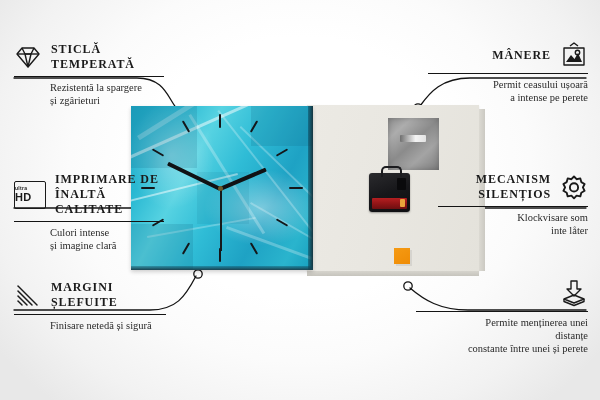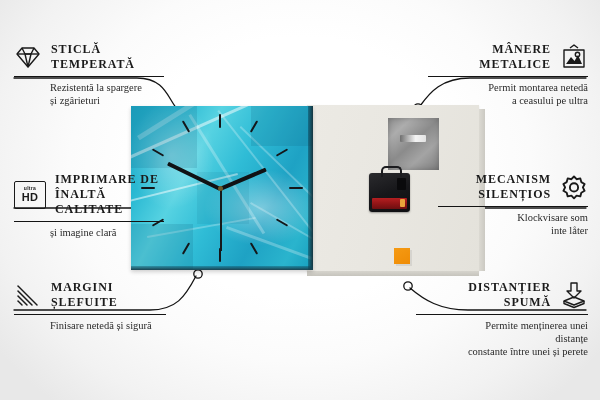--- a/index.html
+++ b/index.html
@@ -121,21 +121,21 @@
   }
   .feat.right .head{justify-content:flex-end;}
   .feat.right .ttl{text-align:right;}
   .feat.right .sub{text-align:right;}
 
   .ico{width:28px;height:27px;flex:0 0 28px;display:block;}
   .ico svg{display:block;}
 
   .hdbox{
     width:30px;height:26px;border:1.4px solid #1a1a1a;border-radius:2px;
-    display:flex;flex-direction:column;align-items:center;justify-content:center;
+    display:flex;flex-direction:column;align-items:flex-start;justify-content:center;
     flex:0 0 30px;line-height:1;
   }
   .hdbox .u{font-family:"Liberation Sans",sans-serif;font-size:5px;font-weight:bold;letter-spacing:.3px;color:#1a1a1a;}
   .hdbox .h{font-family:"Liberation Sans",sans-serif;font-size:11px;font-weight:bold;letter-spacing:.2px;color:#1a1a1a;margin-top:1px;}
 
   
   #f-sticla{left:14px;top:42px;width:150px;}
   #f-hd{left:14px;top:172px;width:150px;}
   #f-margini{left:14px;top:280px;width:152px;}
   #f-manere{right:12px;top:42px;width:160px;}
@@ -254,20 +254,21 @@
         <span class="u">ultra</span>
         <span class="h">HD</span>
       </span>
       <div>
         <div class="ttl">IMPRIMARE DE</div>
         <div class="ttl">ÎNALTĂ CALITATE</div>
       </div>
     </div>
     <div class="rule"></div>
     <div class="sub">
+      <div>Culori intense</div>
       <div>și imagine clară</div>
     </div>
   </div>
 
   <div class="feat" id="f-margini">
     <div class="head">
       <span class="ico">
         <svg width="28" height="27" viewBox="0 0 28 27">
           <g stroke="#1a1a1a" stroke-width="1.5" stroke-linecap="round">
             <line x1="4" y1="4" x2="23" y2="23"></line>
@@ -285,37 +286,36 @@
     <div class="rule"></div>
     <div class="sub">
       <div>Finisare netedă și sigură</div>
     </div>
   </div>
 
   <div class="feat right" id="f-manere">
     <div class="head">
       <div>
         <div class="ttl">MÂNERE</div>
-        <div class="ttl">METALICE</div>
       </div>
       <span class="ico">
         <svg width="28" height="27" viewBox="0 0 28 27">
           <g fill="none" stroke="#1a1a1a" stroke-width="1.4" stroke-linejoin="round">
             <path d="M10 4 L14 1 L18 4"></path>
             <rect x="4" y="6" width="20" height="17"></rect>
             <path d="M6 20 L11 13 L14.5 17 L18 11 L22 20 Z" fill="#1a1a1a" stroke="none"></path>
             <circle cx="17.5" cy="10.5" r="2.2"></circle>
           </g>
         </svg>
       </span>
     </div>
     <div class="rule"></div>
     <div class="sub">
-      <div>Permit montarea netedă</div>
-      <div>a ceasului pe ultra</div>
+      <div>Permit ceasului ușoară</div>
+      <div>a intense pe perete</div>
     </div>
   </div>
 
   <div class="feat right" id="f-mecanism">
     <div class="head">
       <div>
         <div class="ttl">MECANISM</div>
         <div class="ttl">SILENȚIOS</div>
       </div>
       <span class="ico">
@@ -331,24 +331,20 @@
     </div>
     <div class="rule"></div>
     <div class="sub">
       <div>Klockvisare som</div>
       <div>inte låter</div>
     </div>
   </div>
 
   <div class="feat right" id="f-distantier">
     <div class="head">
-      <div>
-        <div class="ttl">DISTANȚIER</div>
-        <div class="ttl">SPUMĂ</div>
-      </div>
       <span class="ico">
         <svg width="28" height="27" viewBox="0 0 28 27">
           <g fill="none" stroke="#1a1a1a" stroke-width="1.4" stroke-linejoin="round">
             <path d="M11 1 L17 1 L17 9 L21 9 L14 16 L7 9 L11 9 Z"></path>
             <path d="M14 15 L24 19 L14 23 L4 19 Z"></path>
             <path d="M4 19 L4 21.5 L14 25.5 L24 21.5 L24 19"></path>
           </g>
         </svg>
       </span>
     </div>

